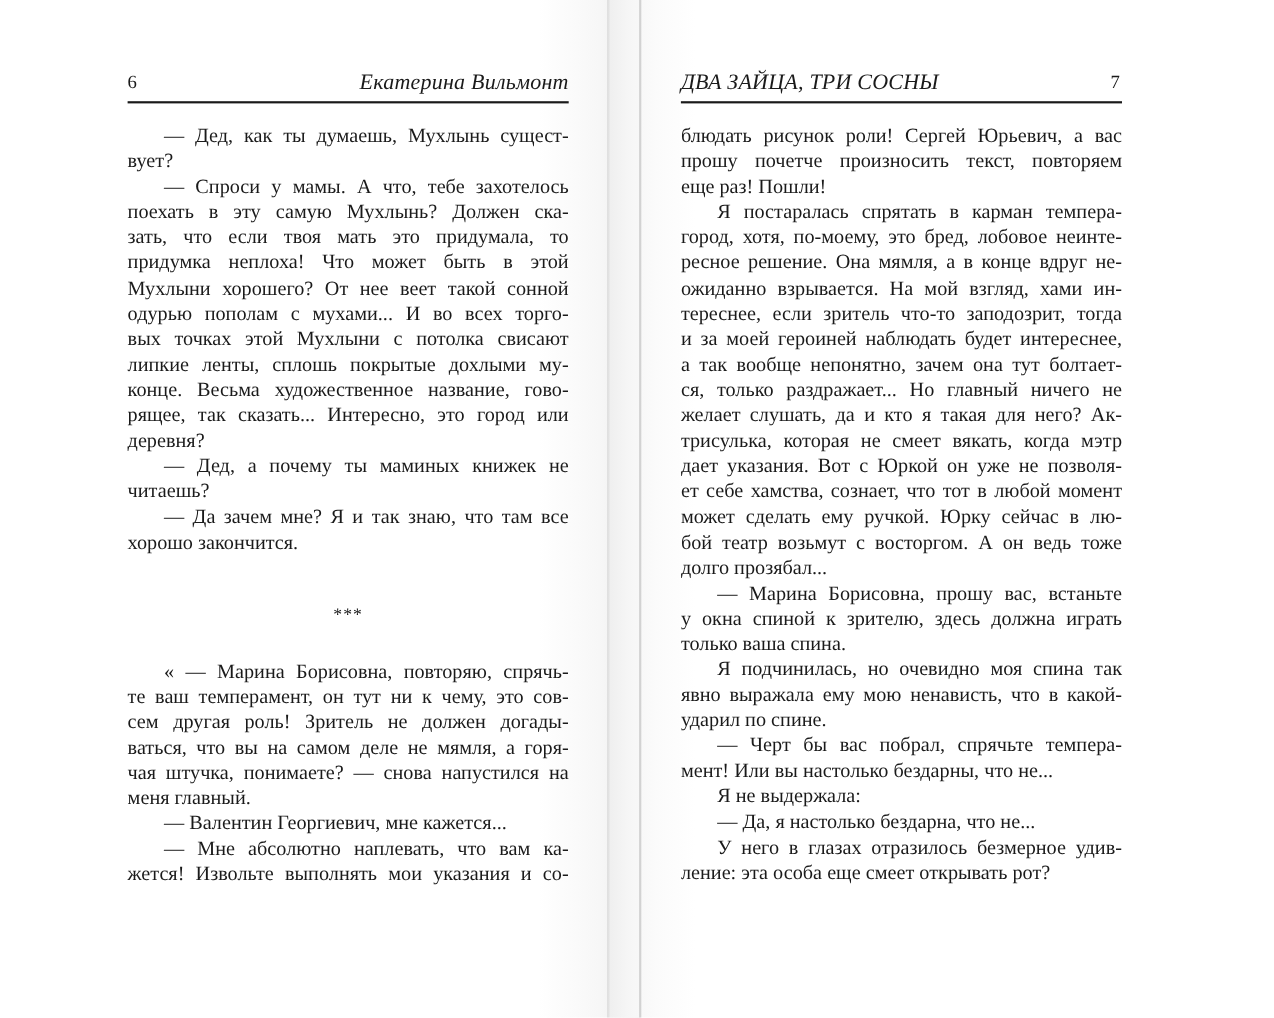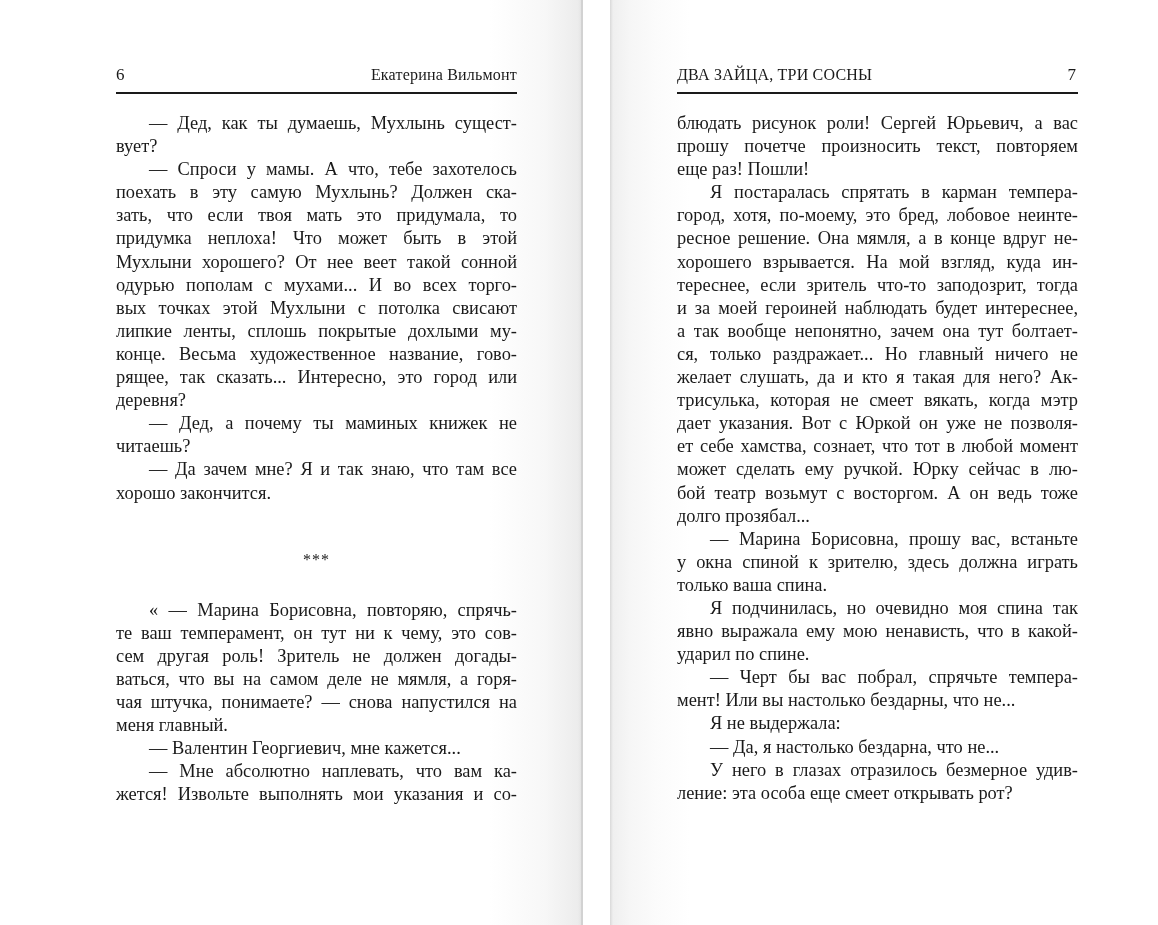--- a/index.html
+++ b/index.html
@@ -6,29 +6,29 @@
   body {
     width: 1158px; height: 925px; overflow: hidden; position: relative;
     background: #ffffff;
     font-family: "Liberation Serif", "DejaVu Serif", serif;
     color: #1a1a1a;
   }
   .spread { position: absolute; left: 0; top: 0; width: 1158px; height: 925px; }
   .page { position: absolute; top: 0; height: 925px; background: #ffffff; }
   .page-left { left: 0; width: 582px;
     background: linear-gradient(to right, #ffffff 0px, #ffffff 490px, #f7f7f7 545px, #ececec 578px, #e2e2e2 582px); }
-  .page-right { left: 610px; width: 468px;
+  .page-right { left: 552px; width: 468px;
     background: linear-gradient(to right, #d9d9d9 0px, #efefef 3px, #f6f6f6 20px, #fbfbfb 45px, #ffffff 80px); }
   .spine { position: absolute; left: 581px; top: 0; width: 2px; height: 925px; background: #d2d2d2; }
 
   .header { position: absolute; top: 64px; height: 30px; width: 401px; }
   .page-left .header { left: 116px; }
   .page-right .header { left: 67px; }
   .header .num { position: absolute; top: 0; font-size: 17px; line-height: 22px; }
-  .header .run { position: absolute; top: 0; font-size: 16px; line-height: 22px; letter-spacing: 0.2px; }
+  .header .run { position: absolute; top: 0; font-size: 20px; line-height: 22px; font-style: italic; letter-spacing: 0.2px; }
   .page-left .header .num { left: 0; }
   .page-left .header .run { right: 0; }
   .page-right .header .num { right: 2px; }
   .page-right .header .run { left: 0; }
   .rule { position: absolute; left: 0; right: 0; top: 28px; height: 2px; background: #1a1a1a; }
 
   .body { position: absolute; top: 112px; width: 401px; font-size: 18.4px; }
   .page-left .body { left: 116px; }
   .page-right .body { left: 67px; }
   .line {
@@ -96,21 +96,21 @@
       <div class="rule"></div>
     </div>
     <div class="body">
       <div id="right-lines">
           <span class="line">блюдать рисунок роли! Сергей Юрьевич, а вас</span>
           <span class="line">прошу почетче произносить текст, повторяем</span>
           <span class="line last">еще раз! Пошли!</span>
           <span class="line indent">Я постаралась спрятать в карман темпера-</span>
           <span class="line">город, хотя, по-моему, это бред, лобовое неинте-</span>
           <span class="line">ресное решение. Она мямля, а в конце вдруг не-</span>
-          <span class="line">хорошего взрывается. На мой взгляд, куда ин-</span>
+          <span class="line">ожиданно взрывается. На мой взгляд, хами ин-</span>
           <span class="line">тереснее, если зритель что-то заподозрит, тогда</span>
           <span class="line">и за моей героиней наблюдать будет интереснее,</span>
           <span class="line">а так вообще непонятно, зачем она тут болтает-</span>
           <span class="line">ся, только раздражает... Но главный ничего не</span>
           <span class="line">желает слушать, да и кто я такая для него? Ак-</span>
           <span class="line">трисулька, которая не смеет вякать, когда мэтр</span>
           <span class="line">дает указания. Вот с Юркой он уже не позволя-</span>
           <span class="line">ет себе хамства, сознает, что тот в любой момент</span>
           <span class="line">может сделать ему ручкой. Юрку сейчас в лю-</span>
           <span class="line">бой театр возьмут с восторгом. А он ведь тоже</span>

